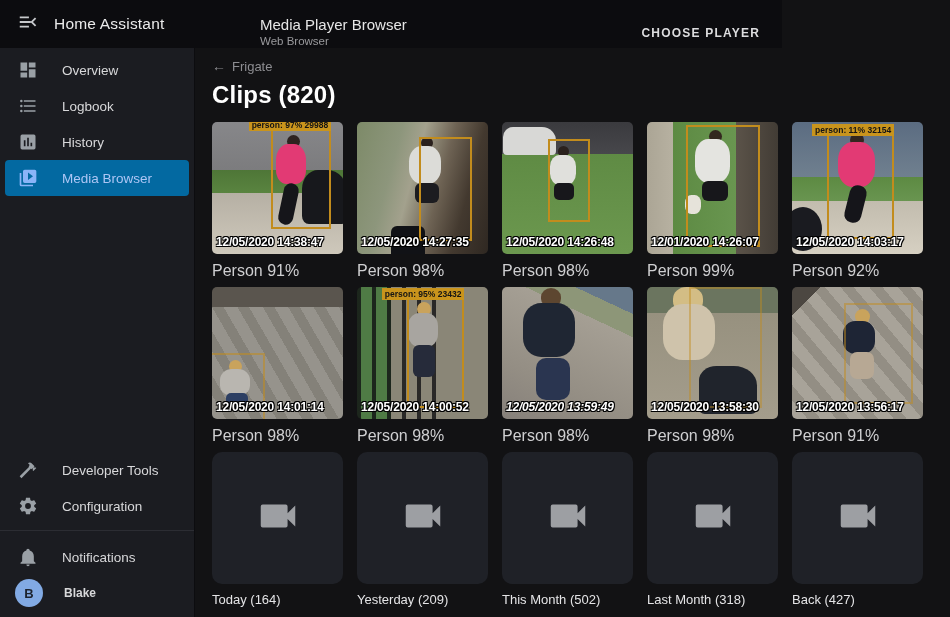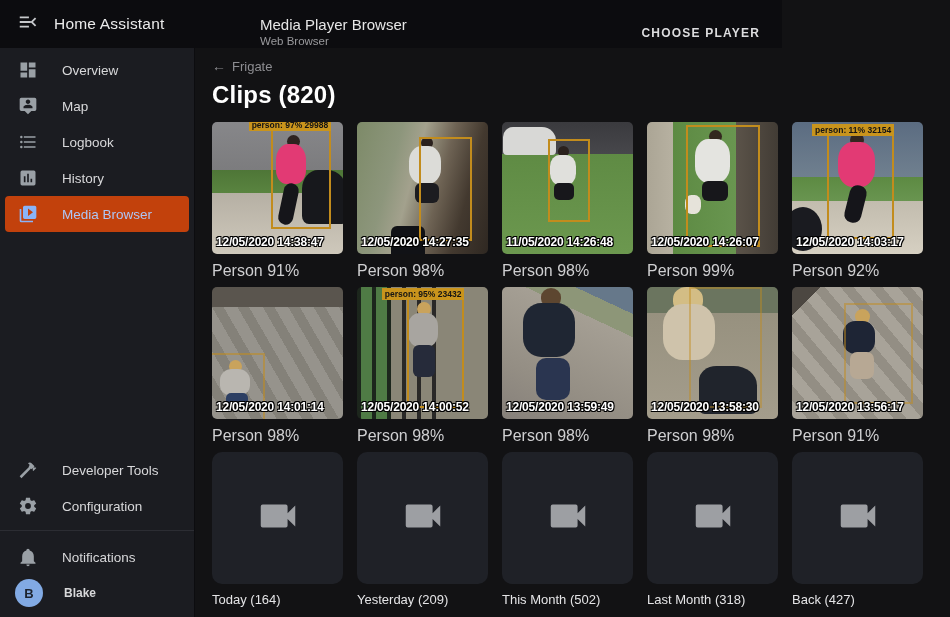--- a/index.html
+++ b/index.html
@@ -35,21 +35,21 @@
     background:#1b1c21; border-right:1px solid #0c0c0f;
     display:flex; flex-direction:column; padding-top:4px; z-index:4;
   }
   .side-item {
     height:36px; display:flex; align-items:center; gap:24px;
     padding-left:13px; margin:0 5px; border-radius:4px; cursor:pointer; flex:none;text-align:center;
   }
   .side-item .icon { width:20px; height:20px; flex:none; display:flex; }
   .side-item .icon svg { fill:#9aa0a6; width:20px; height:20px; }
   .side-item .lbl { color:#d8d8da; font-size:13.5px; }
-  .side-item.selected { background:#c2410c; }
+  .side-item.selected { background:#0369a1; }
   .side-item.selected .icon svg { fill:#8ab4f8; }
   .side-item.selected .lbl { color:#aec6f5; font-weight:500; }
   .side-spacer { flex:1; }
   .side-divider { height:1px; background:#2c2d33; margin:6px 0 8px 0; flex:none; }
   .profile-row { height:36px; display:flex; align-items:center; gap:21px; padding-left:10px; margin:0 5px 6px 5px; cursor:pointer; flex:none; }
   .avatar {
     width:28px; height:28px; border-radius:50%; background:#82aae4; color:#1d2430;
     display:flex; align-items:center; justify-content:center; font-size:13px; font-weight:600; flex:none;
   }
   .profile-row .lbl { color:#d8d8da; font-size:12px;font-weight:bold; }
@@ -134,21 +134,21 @@
   .scene-6 .bbox { left:-2px; top:50%; width:42%; height:52%; opacity:.55; }
 
   
   .scene-7 { background:repeating-linear-gradient(90deg,rgba(14,14,17,.78) 0 4px,rgba(0,0,0,0) 4px 15px),linear-gradient(90deg,#4f7b45 0 26%,#8a8677 26% 100%); background-size:66% 100%,100% 100%; background-repeat:no-repeat,no-repeat; }
   .scene-7 .b1 { display:block; left:46%; top:11%; width:14px; height:14px; background:#c9a35c; border-radius:50%; }
   .scene-7 .b2 { display:block; left:39%; top:20%; width:30px; height:34px; background:#a8a5a0; border-radius:38%; }
   .scene-7 .b3 { display:block; left:43%; top:44%; width:22px; height:32px; background:#262b3a; border-radius:6px; }
   .scene-7 .bbox { left:38%; top:8%; width:44%; height:84%; }
 
   
-  .scene-8 { background:linear-gradient(205deg,#66788a 0%,#66788a 14%,#8d9678 14%,#8d9678 26%,#a59f94 26%,#948e84 70%,#86807a 100%); }
+  .scene-8 { background:linear-gradient(205deg,#66788a 0%,#66788a 14%,#8d9678 14%,#8d9678 26%,#a59f94 26%,#948e84 70%,#86807a 100%);font-style:italic; }
   .scene-8 .b1 { display:block; left:30%; top:1%; width:20px; height:18px; background:#5d4630; border-radius:50% 50% 40% 40%; }
   .scene-8 .b2 { display:block; left:16%; top:12%; width:52px; height:54px; background:#1f2633; border-radius:35%; }
   .scene-8 .b3 { display:block; left:26%; top:54%; width:34px; height:42px; background:#2a3550; border-radius:10px; }
 
   
   .scene-9 { background:linear-gradient(180deg,#6b755f 0%,#6b755f 20%,#97917f 20%,#a49d8c 100%); }
   .scene-9 .b1 { display:block; left:20%; top:0; width:30px; height:26px; background:#d3bd85; border-radius:45%; }
   .scene-9 .b2 { display:block; left:12%; top:13%; width:52px; height:56px; background:#cfc3ab; border-radius:38%; }
   .scene-9 .b3 { display:block; left:40%; top:60%; width:58px; height:48px; background:#20242c; border-radius:30% 40% 10% 10%; }
   .scene-9 .bbox { left:32%; top:0; width:56%; height:92%; opacity:.45; }
@@ -198,28 +198,20 @@
       <span class="icon">
         <svg viewBox="0 0 24 24">
             <path d="M13,3V9H21V3M13,21H21V11H13M3,21H11V15H3M3,13H11V3H3Z"></path>
           </svg>
       </span>
       <span class="lbl">Overview</span>
     </div>
     <div class="side-item">
       <span class="icon">
         <svg viewBox="0 0 24 24">
-            <path d="M20,2H4A2,2 0 0,0 2,4V16A2,2 0 0,0 4,18H8L12,22L16,18H20A2,2 0 0,0 22,16V4A2,2 0 0,0 20,2M12,4.3C13.5,4.3 14.7,5.5 14.7,7C14.7,8.5 13.5,9.7 12,9.7C10.5,9.7 9.3,8.5 9.3,7C9.3,5.5 10.5,4.3 12,4.3M17.4,14.6H6.6V13.25C6.6,11.45 10.2,10.55 12,10.55C13.8,10.55 17.4,11.45 17.4,13.25V14.6Z"></path>
-          </svg>
-      </span>
-      <span class="lbl">Map</span>
-    </div>
-    <div class="side-item">
-      <span class="icon">
-        <svg viewBox="0 0 24 24">
             <path d="M7,5H21V7H7V5M7,13V11H21V13H7M4,4.5A1.5,1.5 0 0,1 5.5,6A1.5,1.5 0 0,1 4,7.5A1.5,1.5 0 0,1 2.5,6A1.5,1.5 0 0,1 4,4.5M4,10.5A1.5,1.5 0 0,1 5.5,12A1.5,1.5 0 0,1 4,13.5A1.5,1.5 0 0,1 2.5,12A1.5,1.5 0 0,1 4,10.5M7,19V17H21V19H7M4,16.5A1.5,1.5 0 0,1 5.5,18A1.5,1.5 0 0,1 4,19.5A1.5,1.5 0 0,1 2.5,18A1.5,1.5 0 0,1 4,16.5Z"></path>
           </svg>
       </span>
       <span class="lbl">Logbook</span>
     </div>
     <div class="side-item">
       <span class="icon">
         <svg viewBox="0 0 24 24">
             <path d="M19,3H5A2,2 0 0,0 3,5V19A2,2 0 0,0 5,21H19A2,2 0 0,0 21,19V5A2,2 0 0,0 19,3M9,17H7V10H9V17M13,17H11V7H13V17M17,17H15V13H17V17Z"></path>
           </svg>
@@ -306,34 +298,34 @@
   </div>
         <div class="cell">
     <div class="thumb scene-3">
       <div class="b1"></div>
       <div class="b2"></div>
       <div class="b3"></div>
       <div class="b4"></div>
       <div class="bbox">
         
       </div>
-      <div class="ts">11/05/2020 14:26:48</div>
+      <div class="ts">12/05/2020 14:26:48</div>
     </div>
     <div class="caption">Person 98%</div>
   </div>
         <div class="cell">
     <div class="thumb scene-4">
       <div class="b1"></div>
       <div class="b2"></div>
       <div class="b3"></div>
       <div class="b4"></div>
       <div class="bbox">
         
       </div>
-      <div class="ts">12/05/2020 14:26:07</div>
+      <div class="ts">12/01/2020 14:26:07</div>
     </div>
     <div class="caption">Person 99%</div>
   </div>
         <div class="cell">
     <div class="thumb scene-5">
       <div class="b1"></div>
       <div class="b2"></div>
       <div class="b3"></div>
       <div class="b4"></div>
       <div class="bbox">

